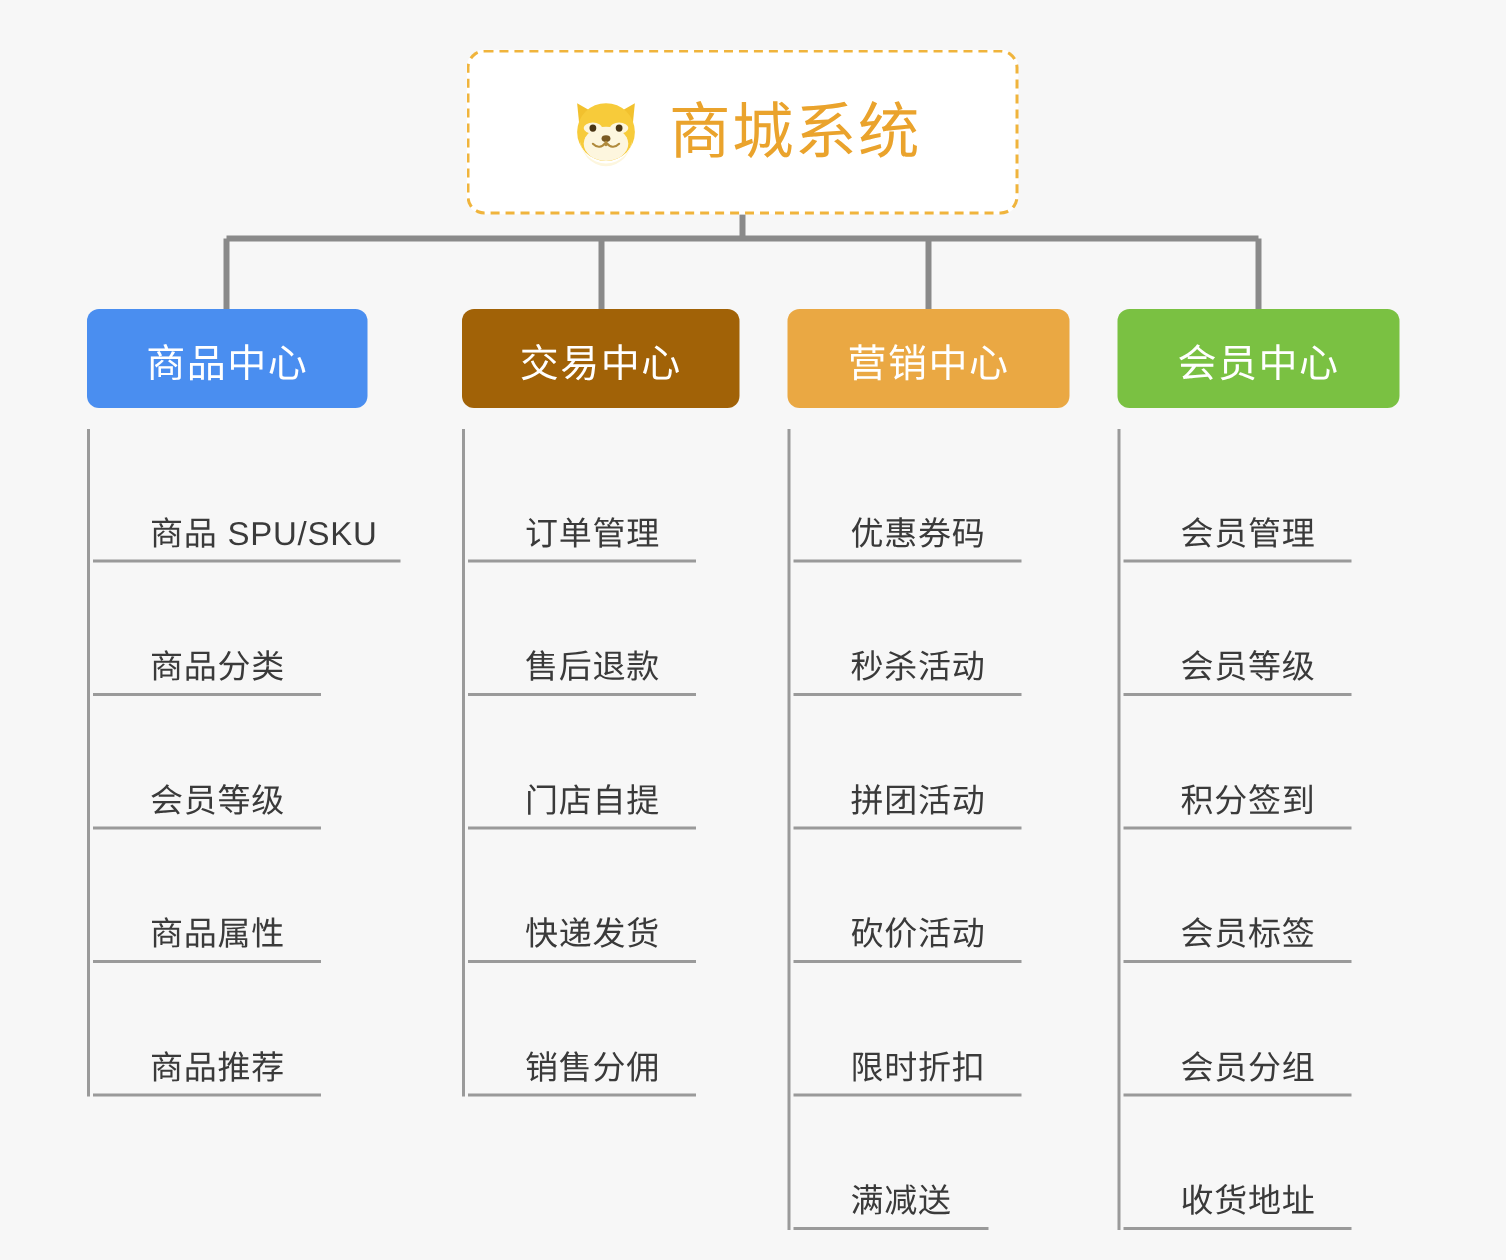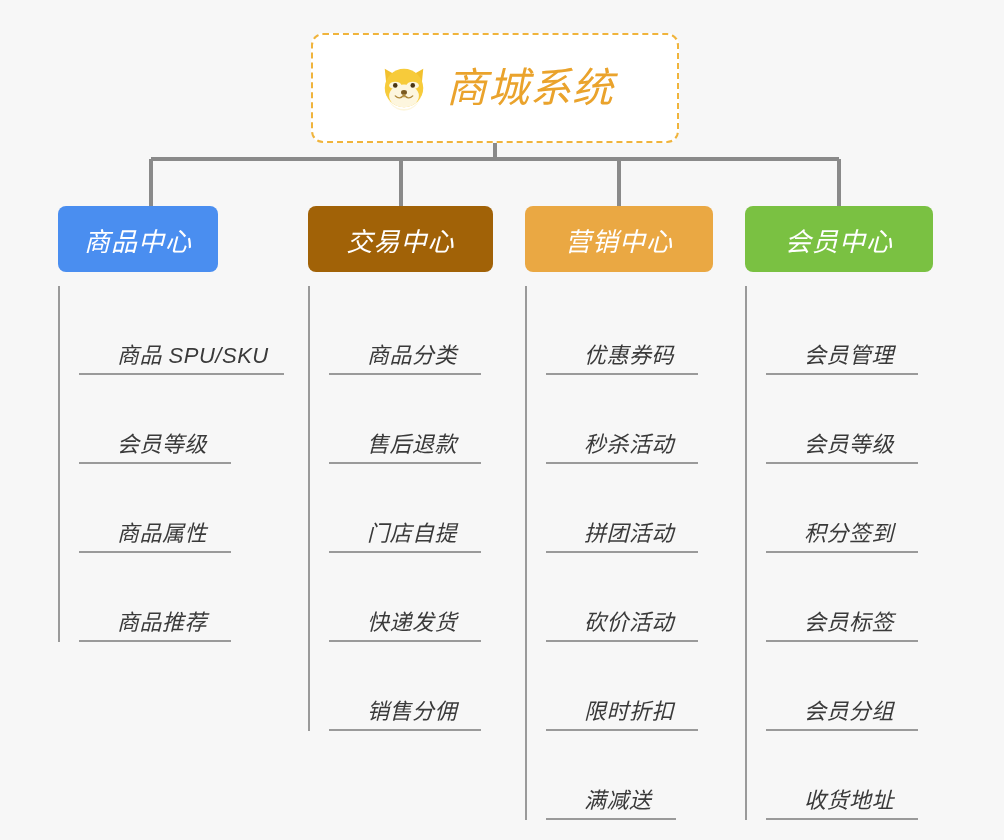--- a/index.html
+++ b/index.html
@@ -13,21 +13,20 @@
     background: #f7f7f7;
     font-family: "Liberation Sans", "DejaVu Sans", sans-serif;
     overflow: hidden;
     position: relative;
   }
 
   #mindmap {
     position: relative;
     width: 1004px;
     height: 840px;
-    font-style: italic;
   }
 
   
   .root-node {
     position: absolute;
     left: 311px;
     top: 33px;
     width: 368px;
     height: 110px;
     box-sizing: border-box;
@@ -77,21 +76,21 @@
     justify-content: center;
     color: #ffffff;
     font-size: 26px;
     letter-spacing: 1px;
     white-space: nowrap;
   }
 
   .branch-leaves {
     position: relative;
     margin-top: 14px;
-    padding-left: 21px;
+    padding-left: 4px;
   }
   .leaf-spine {
     position: absolute;
     left: 0;
     top: 0;
     bottom: 0;
     width: 2px;
     background: #9a9a9a;
   }
   .leaf {
@@ -113,21 +112,21 @@
   .leaf-underline {
     position: absolute;
     left: 0;
     bottom: 0;
     height: 2px;
     background: #9a9a9a;
   }
 
   
   .branch-1 { left: 58px; }
-  .branch-1 .branch-header { width: 160px; }
+  .branch-1 .branch-header { width: 187px; }
   .branch-2 { left: 308px; }
   .branch-2 .branch-header { width: 185px; }
   .branch-3 { left: 525px; }
   .branch-3 .branch-header { width: 188px; }
   .branch-4 { left: 745px; }
   .branch-4 .branch-header { width: 188px; }
 </style>
 </head>
 <body>
 
@@ -177,20 +176,24 @@
     <div class="branch-header" style="background:#4a8ef0">
       <span>商品中心</span>
     </div>
     <div class="branch-leaves">
       <div class="leaf-spine"></div>
       <div class="leaf">
         <span class="leaf-label">商品 SPU/SKU</span>
         <span class="leaf-underline" style="width:205px"></span>
       </div>
       <div class="leaf">
+        <span class="leaf-label">商品分类</span>
+        <span class="leaf-underline" style="width:152px"></span>
+      </div>
+      <div class="leaf">
         <span class="leaf-label">会员等级</span>
         <span class="leaf-underline" style="width:152px"></span>
       </div>
       <div class="leaf">
         <span class="leaf-label">商品属性</span>
         <span class="leaf-underline" style="width:152px"></span>
       </div>
       <div class="leaf">
         <span class="leaf-label">商品推荐</span>
         <span class="leaf-underline" style="width:152px"></span>
@@ -198,21 +201,21 @@
     </div>
   </div>
 
   <div class="branch branch-2">
     <div class="branch-header" style="background:#a16207">
       <span>交易中心</span>
     </div>
     <div class="branch-leaves">
       <div class="leaf-spine"></div>
       <div class="leaf">
-        <span class="leaf-label">商品分类</span>
+        <span class="leaf-label">订单管理</span>
         <span class="leaf-underline" style="width:152px"></span>
       </div>
       <div class="leaf">
         <span class="leaf-label">售后退款</span>
         <span class="leaf-underline" style="width:152px"></span>
       </div>
       <div class="leaf">
         <span class="leaf-label">门店自提</span>
         <span class="leaf-underline" style="width:152px"></span>
       </div>

